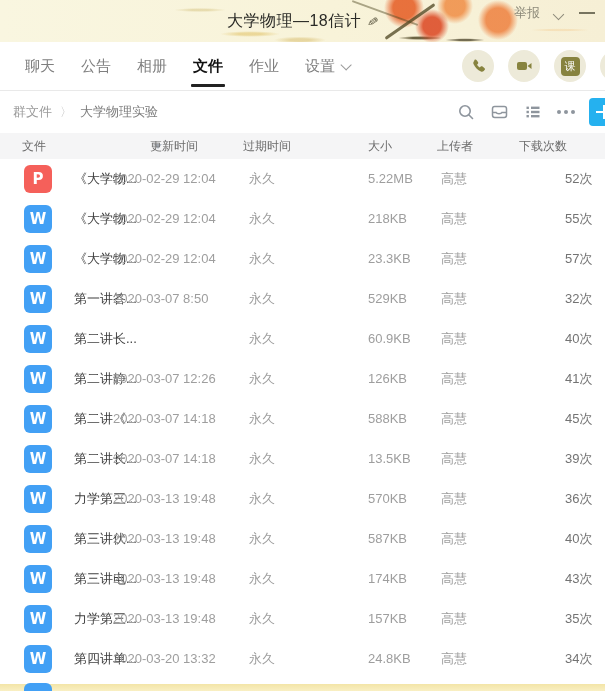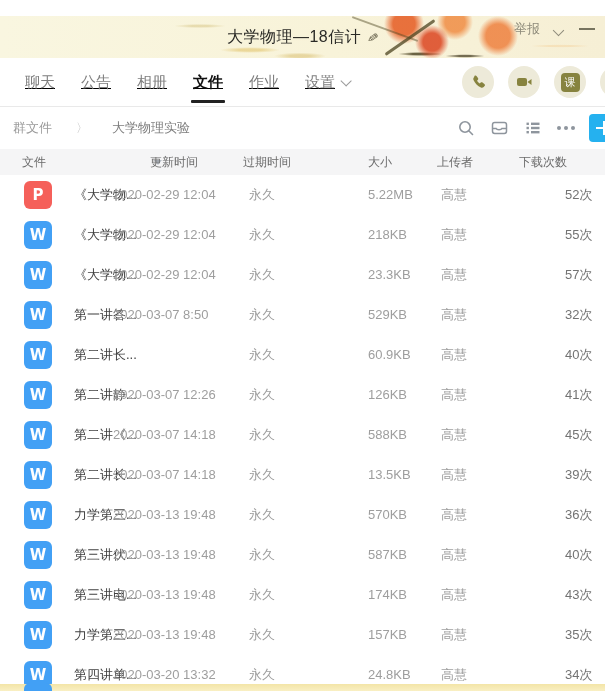--- a/index.html
+++ b/index.html
@@ -13,49 +13,48 @@
       radial-gradient(circle at 432px 26px, rgba(221,78,42,.9) 0 9px,  rgba(221,78,42,0) 17px),
       radial-gradient(circle at 455px 6px,  rgba(240,146,76,.9) 0 10px, rgba(240,146,76,0) 18px),
       radial-gradient(circle at 498px 20px, rgba(238,128,62,.85) 0 12px, rgba(238,128,62,0) 20px),
       radial-gradient(ellipse at 420px 38px, rgba(72,64,30,.8) 0 9px, rgba(72,64,30,0) 22px),
       radial-gradient(ellipse at 465px 40px, rgba(60,52,25,.7) 0 8px, rgba(60,52,25,0) 20px),
       radial-gradient(ellipse at 250px 34px, rgba(226,197,110,.6) 0 12px, rgba(226,197,110,0) 30px),
       radial-gradient(ellipse at 200px 10px, rgba(210,190,120,.45) 0 10px, rgba(210,190,120,0) 26px),
       radial-gradient(ellipse at 300px 40px, rgba(214,186,104,.5) 0 10px, rgba(214,186,104,0) 26px),
       radial-gradient(ellipse at 560px 30px, rgba(244,212,160,.5) 0 14px, rgba(244,212,160,0) 30px),
       linear-gradient(90deg,#f9f6e0 0%, #f8f3d9 55%, #f6efd5 100%);
-    margin-top: 16px;
   }
   .branch{ position:absolute; background:#4c4420; opacity:.75; border-radius:2px; }
   .branch.b1{ width:60px; height:3px; left:380px; top:20px; transform:rotate(-35deg); }
   .branch.b2{ width:70px; height:2px; left:350px; top:12px; transform:rotate(20deg); opacity:.45;}
   .titlebar-center{ position:absolute; left:0; right:0; top:0; height:42px; display:flex; align-items:center; justify-content:center; gap:6px; }
   .window-title{ font-size:16px; color:#2a2a26; letter-spacing:.5px; text-shadow:0 0 3px rgba(248,244,220,.8); }
   .edit-icon{ font-size:13px; color:#55503a; transform:rotate(100deg); display:inline-block; }
   .titlebar-right{ position:absolute; right:6px; top:0; height:26px; display:flex; align-items:center; gap:14px; }
   .report-link{ font-size:13px; color:#8d8a7a; }
   .chev-down{ width:11px; height:11px; position:relative; }
   .chev-down::before{ content:""; position:absolute; left:0; top:2px; width:8px; height:8px; border-right:1.5px solid #8d8a7a; border-bottom:1.5px solid #8d8a7a; transform:rotate(45deg) scale(.9); }
   .min-btn{ width:16px; height:2px; background:#77745f; margin-right:4px; }
 
   
-  .tabbar{ position:relative; height:49px; background:#fff; border-bottom:1px solid #e9e9e9; display:flex; align-items:center;text-decoration:underline; }
+  .tabbar{ position:relative; height:49px; background:#fff; border-bottom:1px solid #e9e9e9; display:flex; align-items:center; }
   .tabs{ display:flex; align-items:center; padding-left:12px; }
   .tab{ position:relative; font-size:15px; color:#7f7f7f; padding:0 13px; height:49px; line-height:47px; cursor:pointer; white-space:nowrap; }
   .tab.active{ color:#111; font-weight:bold; }
   .tab.active::after{ content:""; position:absolute; left:11px; right:11px; bottom:4px; height:3px; background:#222; border-radius:1px; }
   .tab .tab-chev{ display:inline-block; width:8px; height:8px; border-right:1.3px solid #9a9a9a; border-bottom:1.3px solid #9a9a9a; transform:rotate(45deg) translateY(-3px); margin-left:5px; }
   .callbar{ position:absolute; right:-27px; top:8px; display:flex; gap:14px; }
   .circle-btn{ width:32px; height:32px; border-radius:50%; background:#edead9; display:flex; align-items:center; justify-content:center; cursor:pointer; flex:0 0 auto; }
   .circle-btn svg{ display:block; }
   .class-badge{ width:19px; height:19px; background:#87833f; border-radius:4px; color:#fff; font-size:11px; display:flex; align-items:center; justify-content:center; }
 
   
   .crumb-row{ position:relative; height:42px; background:#fff; display:flex; align-items:center; }
-  .breadcrumb{ display:flex; align-items:center; gap:24px; padding-left:13px; font-size:13px; }
+  .breadcrumb{ display:flex; align-items:center; gap:8px; padding-left:13px; font-size:13px; }
   .crumb-root{ color:#9b9b9b; cursor:pointer; }
   .crumb-sep{ color:#c0c0c0; font-size:12px; }
   .crumb-cur{ color:#7d7d7d; }
   .crumb-tools{ position:absolute; right:0; top:0; height:42px; display:flex; align-items:center; }
   .tool-icon{ margin-right:15px; cursor:pointer; display:flex; align-items:center; }
   .dots{ display:flex; gap:3px; margin-right:14px; cursor:pointer; }
   .dots i{ width:4px; height:4px; border-radius:50%; background:#8e959d; }
   .upload-btn{ position:relative; width:16px; height:28px; background:#25b1ef; border-radius:4px 0 0 4px; cursor:pointer; }
   .upload-btn::before{ content:""; position:absolute; left:7px; top:13px; width:9px; height:2px; background:#fff; }
   .upload-btn::after{ content:""; position:absolute; left:14px; top:7px; width:2px; height:14px; background:#fff; }

